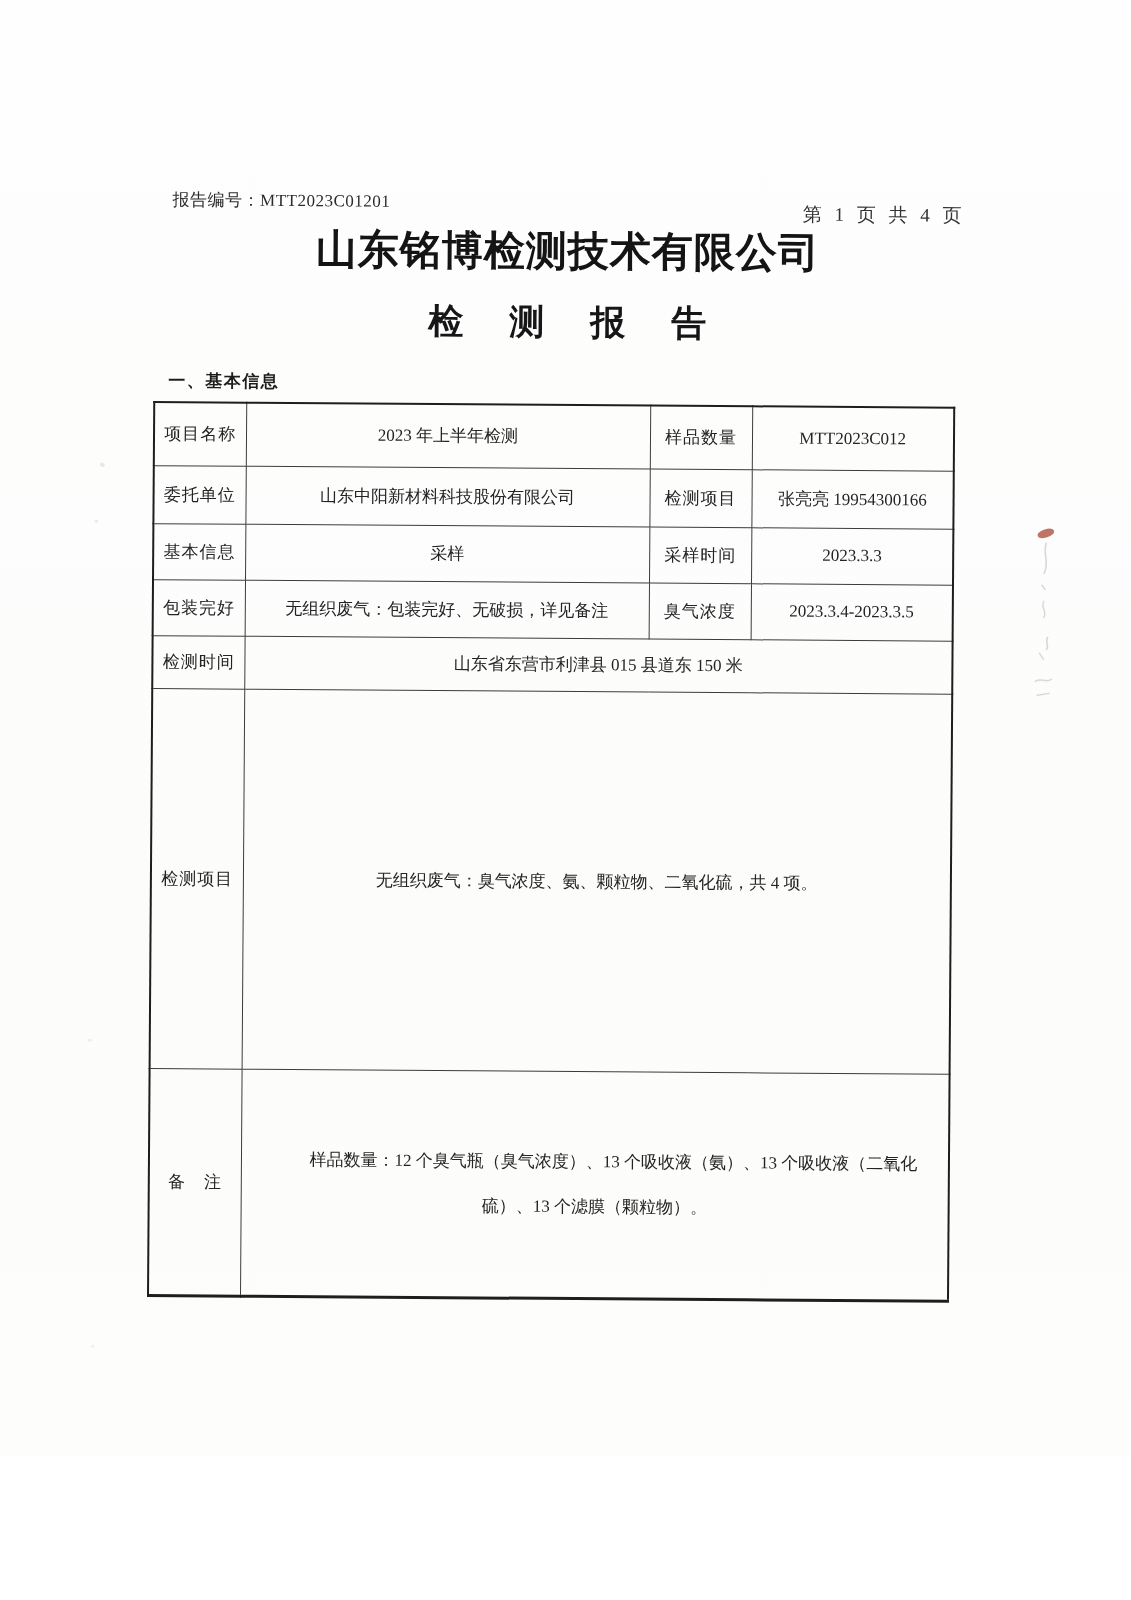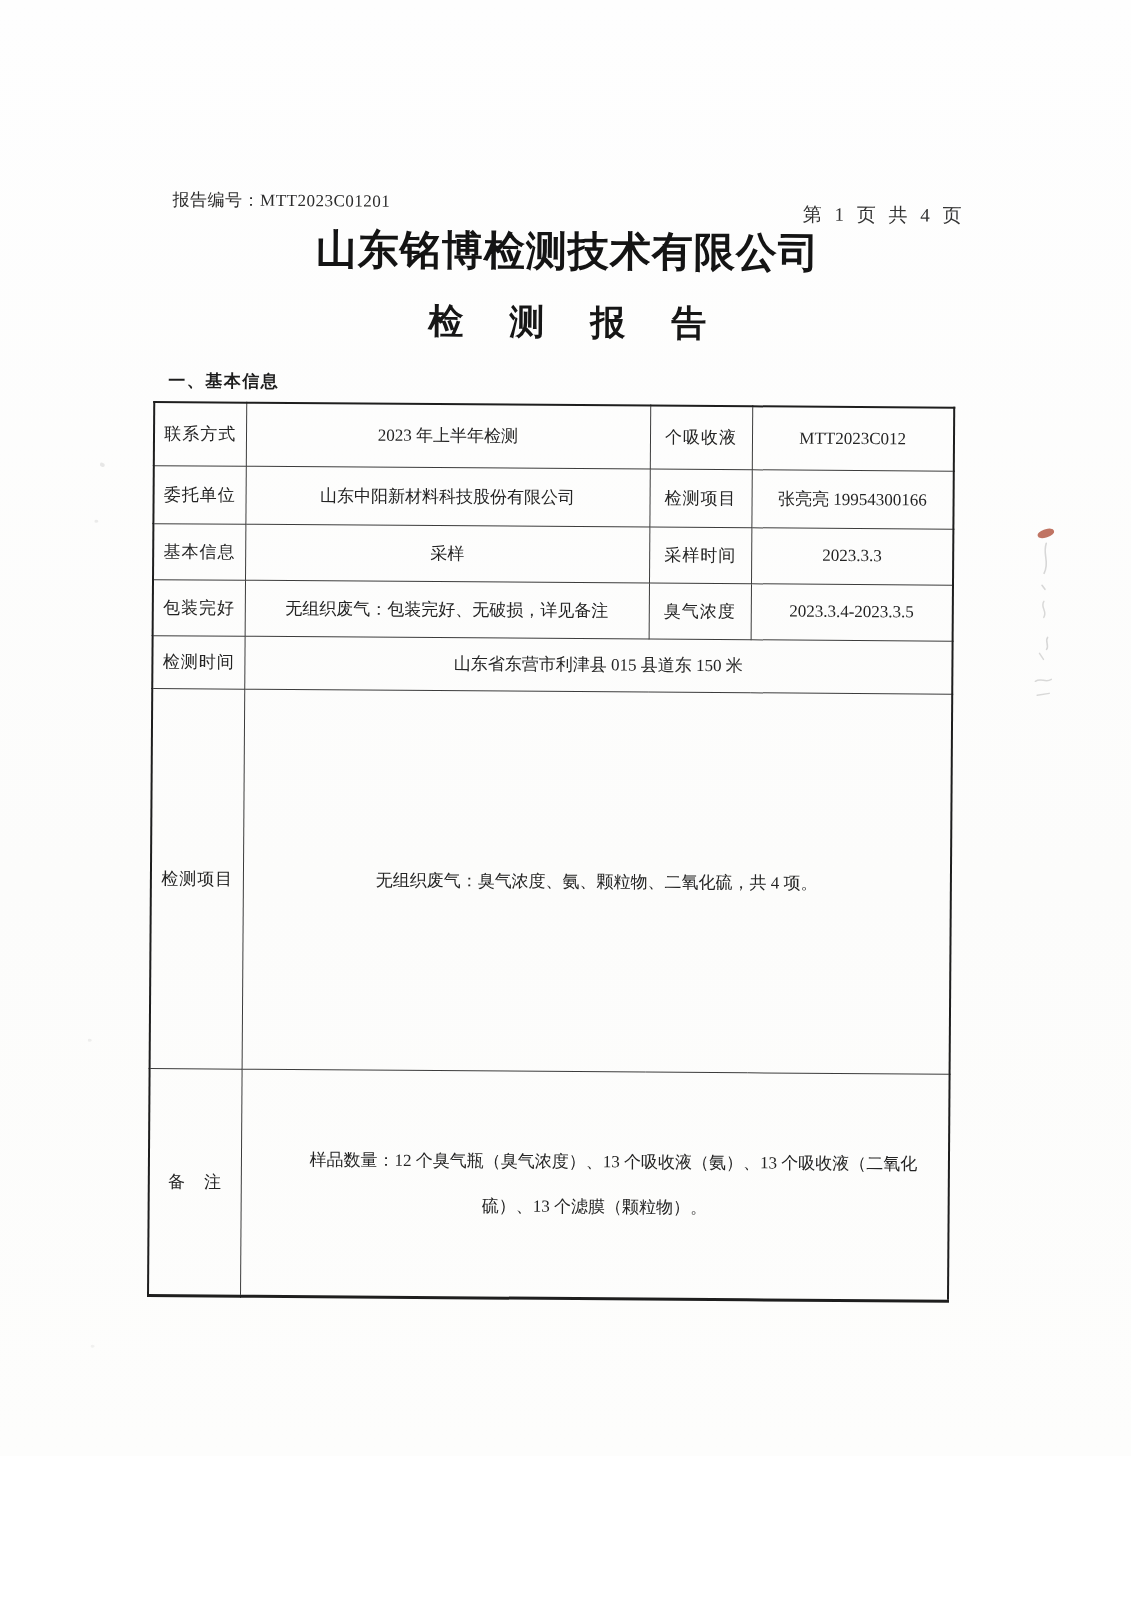--- a/index.html
+++ b/index.html
@@ -106,23 +106,23 @@
 
     <table class="info-table">
       <colgroup>
         <col style="width:92px">
           <col style="width:404px">
           <col style="width:102px">
           <col style="width:202px">
       </colgroup>
       <tbody>
         <tr class="r1">
-          <td class="lbl">联系方式</td>
+          <td class="lbl">项目名称</td>
           <td class="val">2023 年上半年检测</td>
-          <td class="lbl">个吸收液</td>
+          <td class="lbl">样品数量</td>
           <td class="val">MTT2023C012</td>
         </tr>
         <tr class="r2">
           <td class="lbl">委托单位</td>
           <td class="val">山东中阳新材料科技股份有限公司</td>
           <td class="lbl">检测项目</td>
           <td class="val">张亮亮 19954300166</td>
         </tr>
         <tr class="r3">
           <td class="lbl">基本信息</td>

